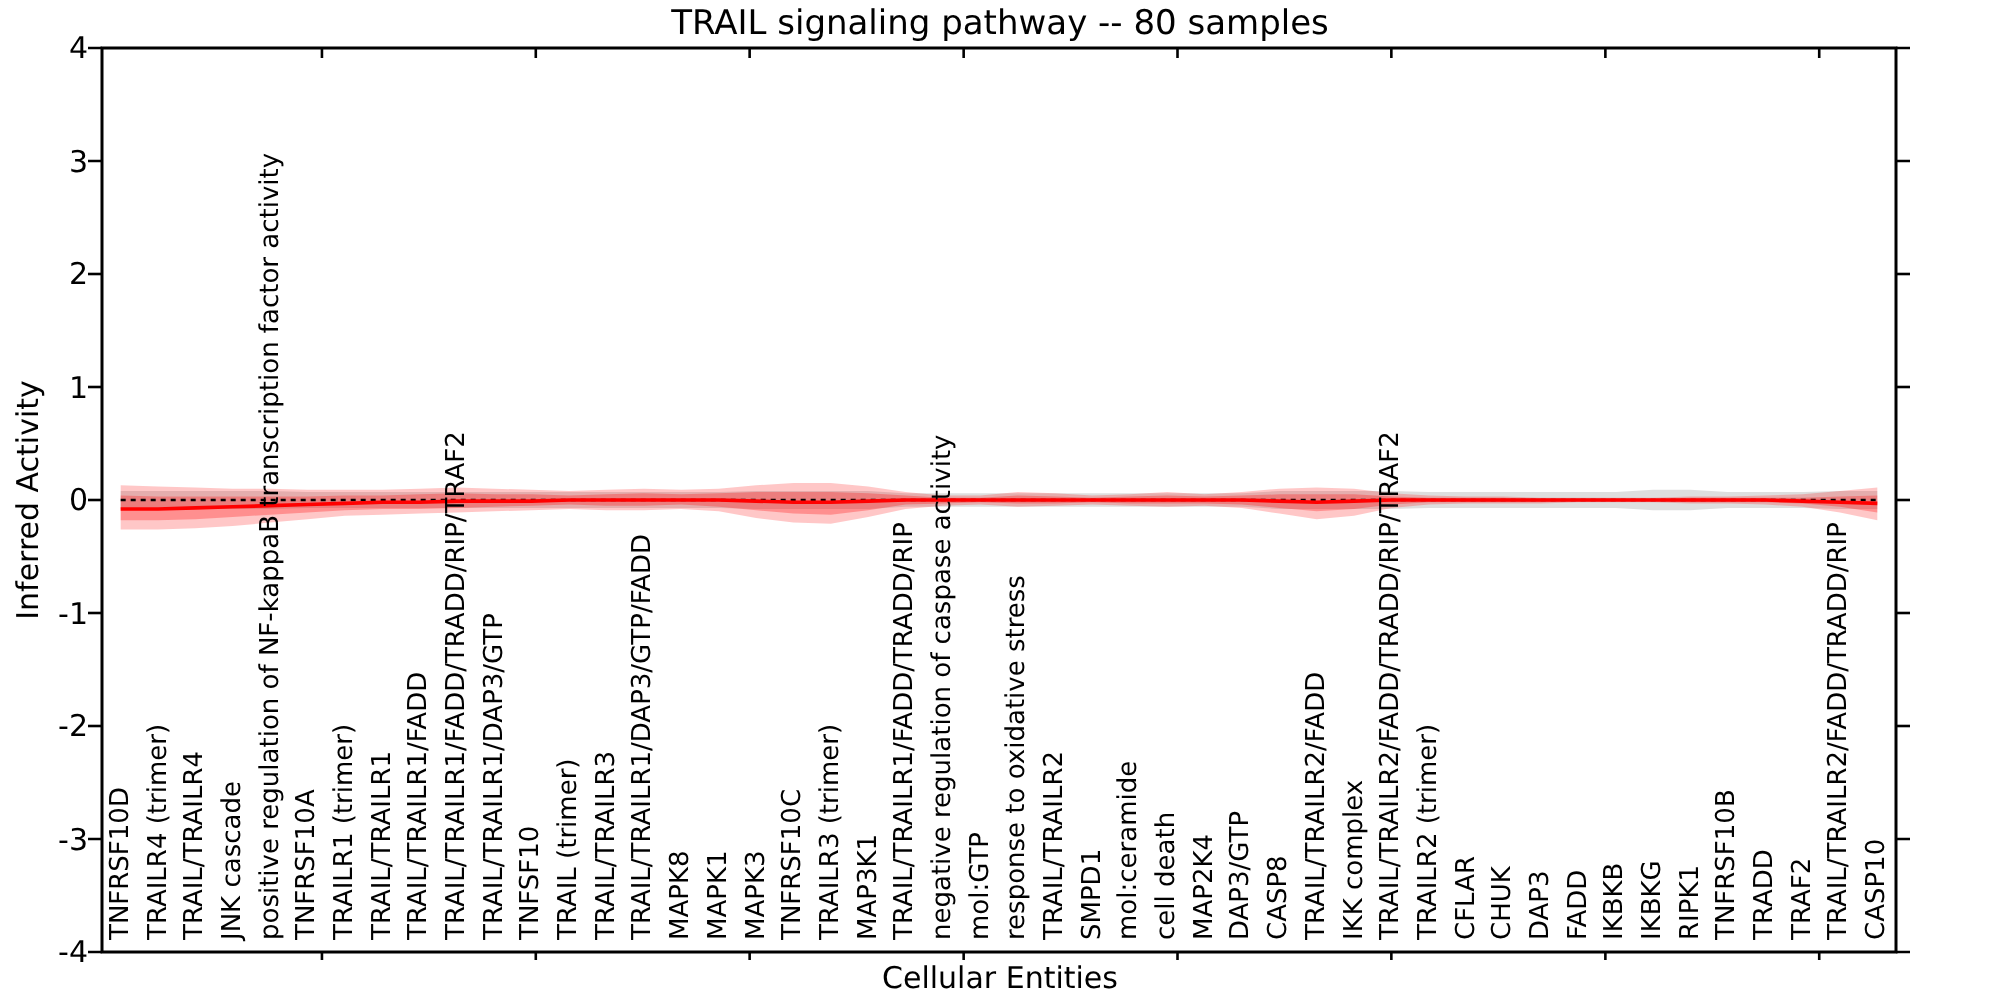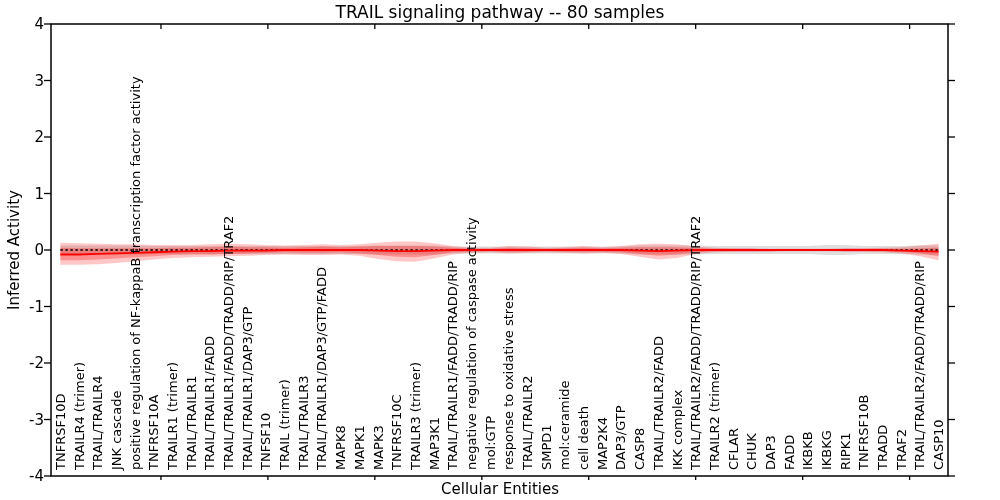--- a/index.html
+++ b/index.html
@@ -1,17 +1,17 @@
 <!DOCTYPE html>
 <html><head>
 <meta charset="utf-8">
 <style>
   html,body{margin:0;padding:0;background:#ffffff;}
   .fig{position:relative;width:1000px;height:500px;background:#ffffff;
-       font-family:"DejaVu Sans","Liberation Sans",sans-serif;overflow:hidden;color:#000;}
+       font-family:"DejaVu Sans","Liberation Sans",sans-serif;overflow:hidden;color:#000;border-radius:16px;}
   .title{position:absolute;top:2px;left:0;width:1000px;text-align:center;
          font-size:17px;color:#000;}
   .xlabel{position:absolute;top:480px;left:0;width:1000px;text-align:center;font-size:15px;}
   .ylabel{position:absolute;top:250px;left:14px;transform:translate(-50%,-50%) rotate(-90deg);
           white-space:nowrap;font-size:15px;}
   svg{position:absolute;top:0;left:0;}
   .ytick-label{position:absolute;width:40px;text-align:right;font-size:15px;
                transform:translateY(-50%);}
   .xtick-label{position:absolute;font-size:13px;line-height:13px;white-space:nowrap;
                transform-origin:0 0;transform:rotate(-90deg);}

